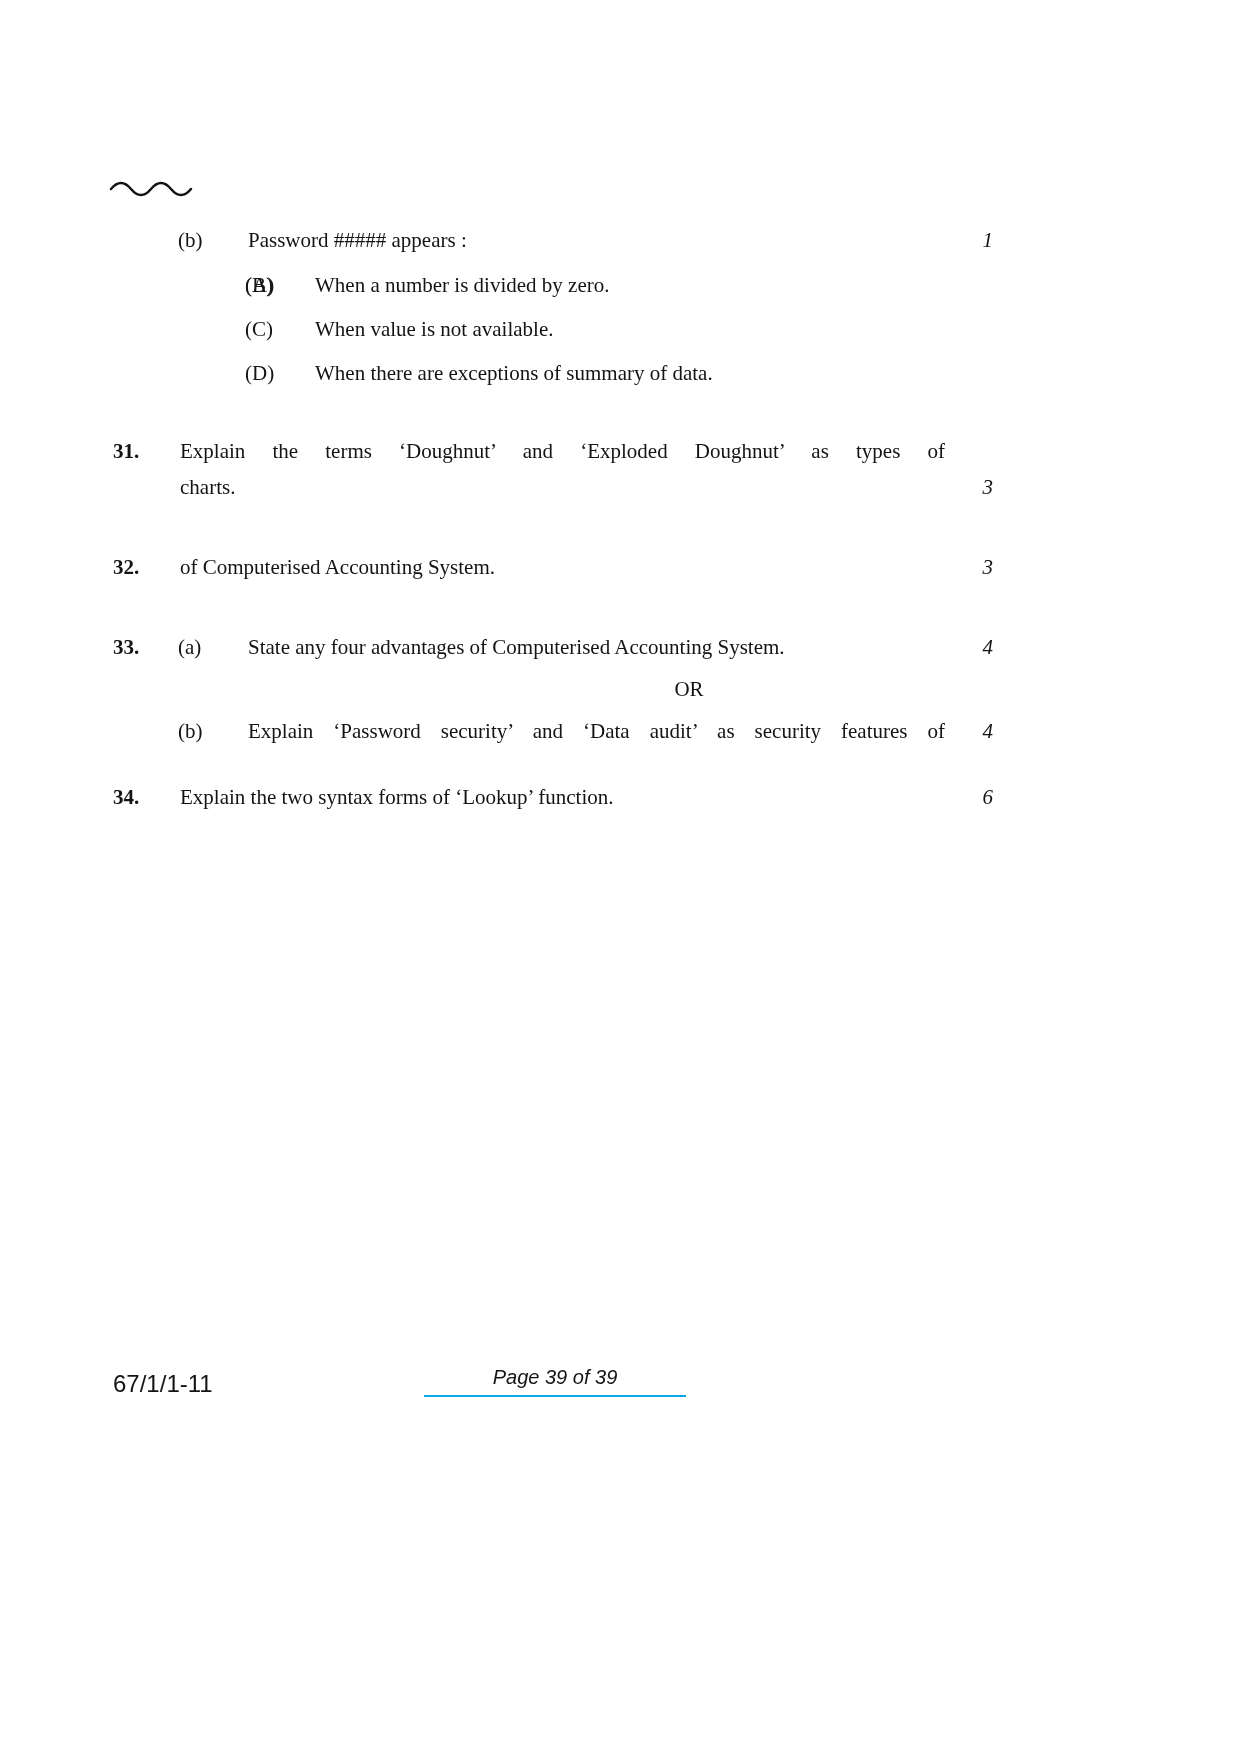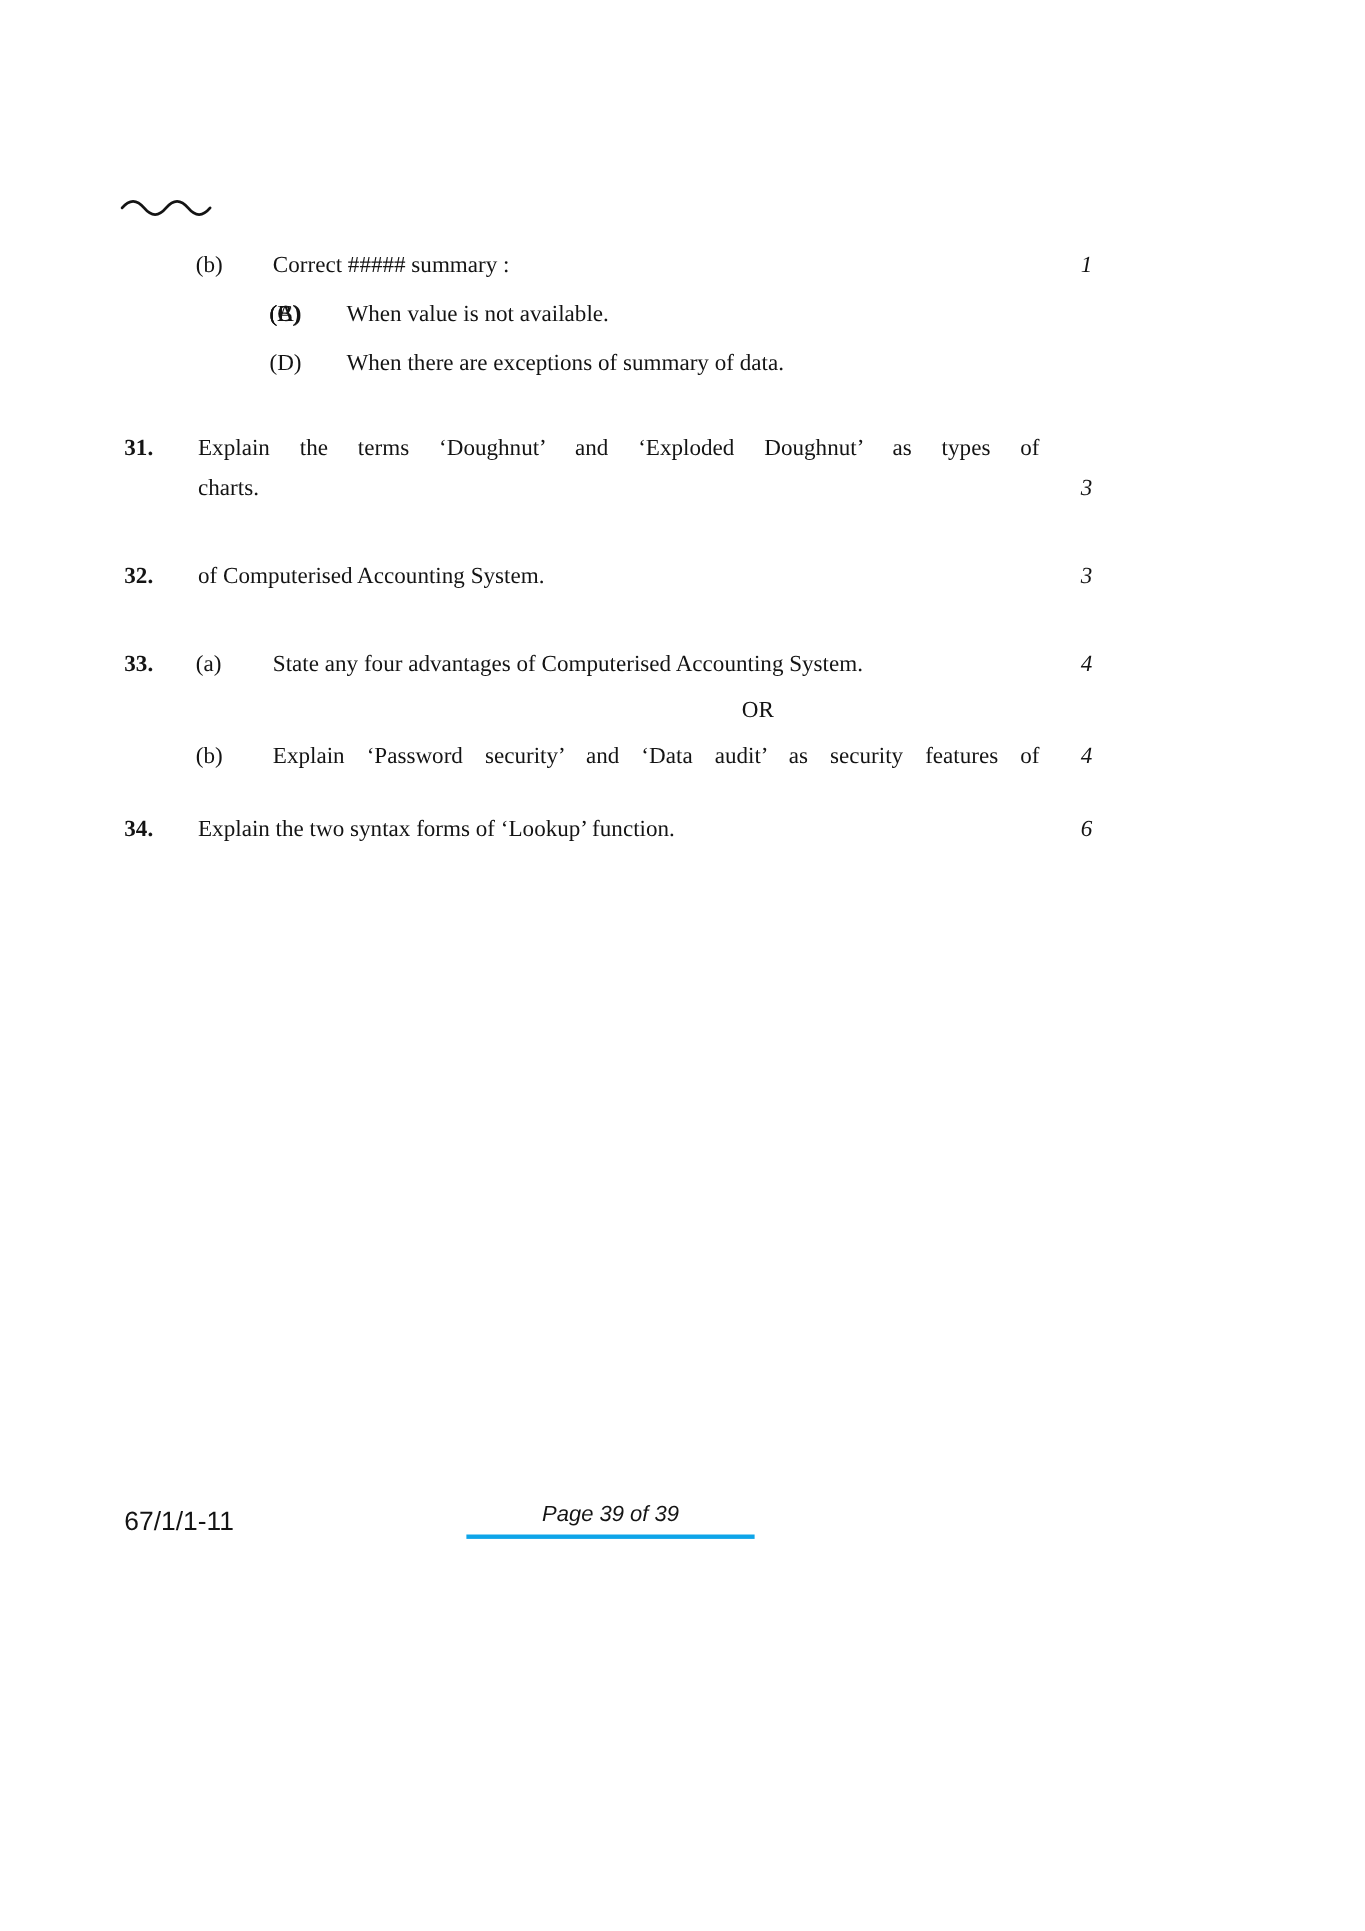--- a/index.html
+++ b/index.html
@@ -52,46 +52,47 @@
   
   .footer-left {
     position: absolute; left: 113px; top: 1370px;
     font-family: "Liberation Sans", sans-serif; font-size: 24px;
   }
   .footer-center {
     position: absolute; left: 424px; top: 1366px; width: 262px;
     text-align: center;
     font-family: "Liberation Sans", sans-serif; font-size: 20px; font-style: italic;
     padding-bottom: 6px;
-    border-bottom: 4px solid #0ea5e9;
+    border-bottom: 2px solid #0ea5e9;
   }
 </style>
 </head>
 <body>
 
 <div class="page">
 
   <svg class="squiggle" width="88" height="24" viewBox="0 0 88 24">
     <path d="M3,13 Q13,1 23,13 Q33,25 43,13 Q53,1 63,13 Q73,25 83,13" fill="none" stroke="#141414" stroke-width="2.5" stroke-linecap="round"></path>
   </svg>
 
   <div class="content">
 
     <div class="row">
       <span class="sub-label">(b)</span>
-      <div class="sub-body">Correct ##### summary :</div>
+      <div class="sub-body">Password ##### appears :</div>
       <span class="marks marks-top">1</span>
     </div>
 
     <div class="options">
       <div class="option">
         <span class="opt-label">(A)</span>
       </div>
       <div class="option">
         <span class="opt-label">(B)</span>
+        <div class="opt-body">When a number is divided by zero.</div>
       </div>
       <div class="option">
         <span class="opt-label">(C)</span>
         <div class="opt-body">When value is not available.</div>
       </div>
       <div class="option">
         <span class="opt-label">(D)</span>
         <div class="opt-body">When there are exceptions of summary of data.</div>
       </div>
     </div>

